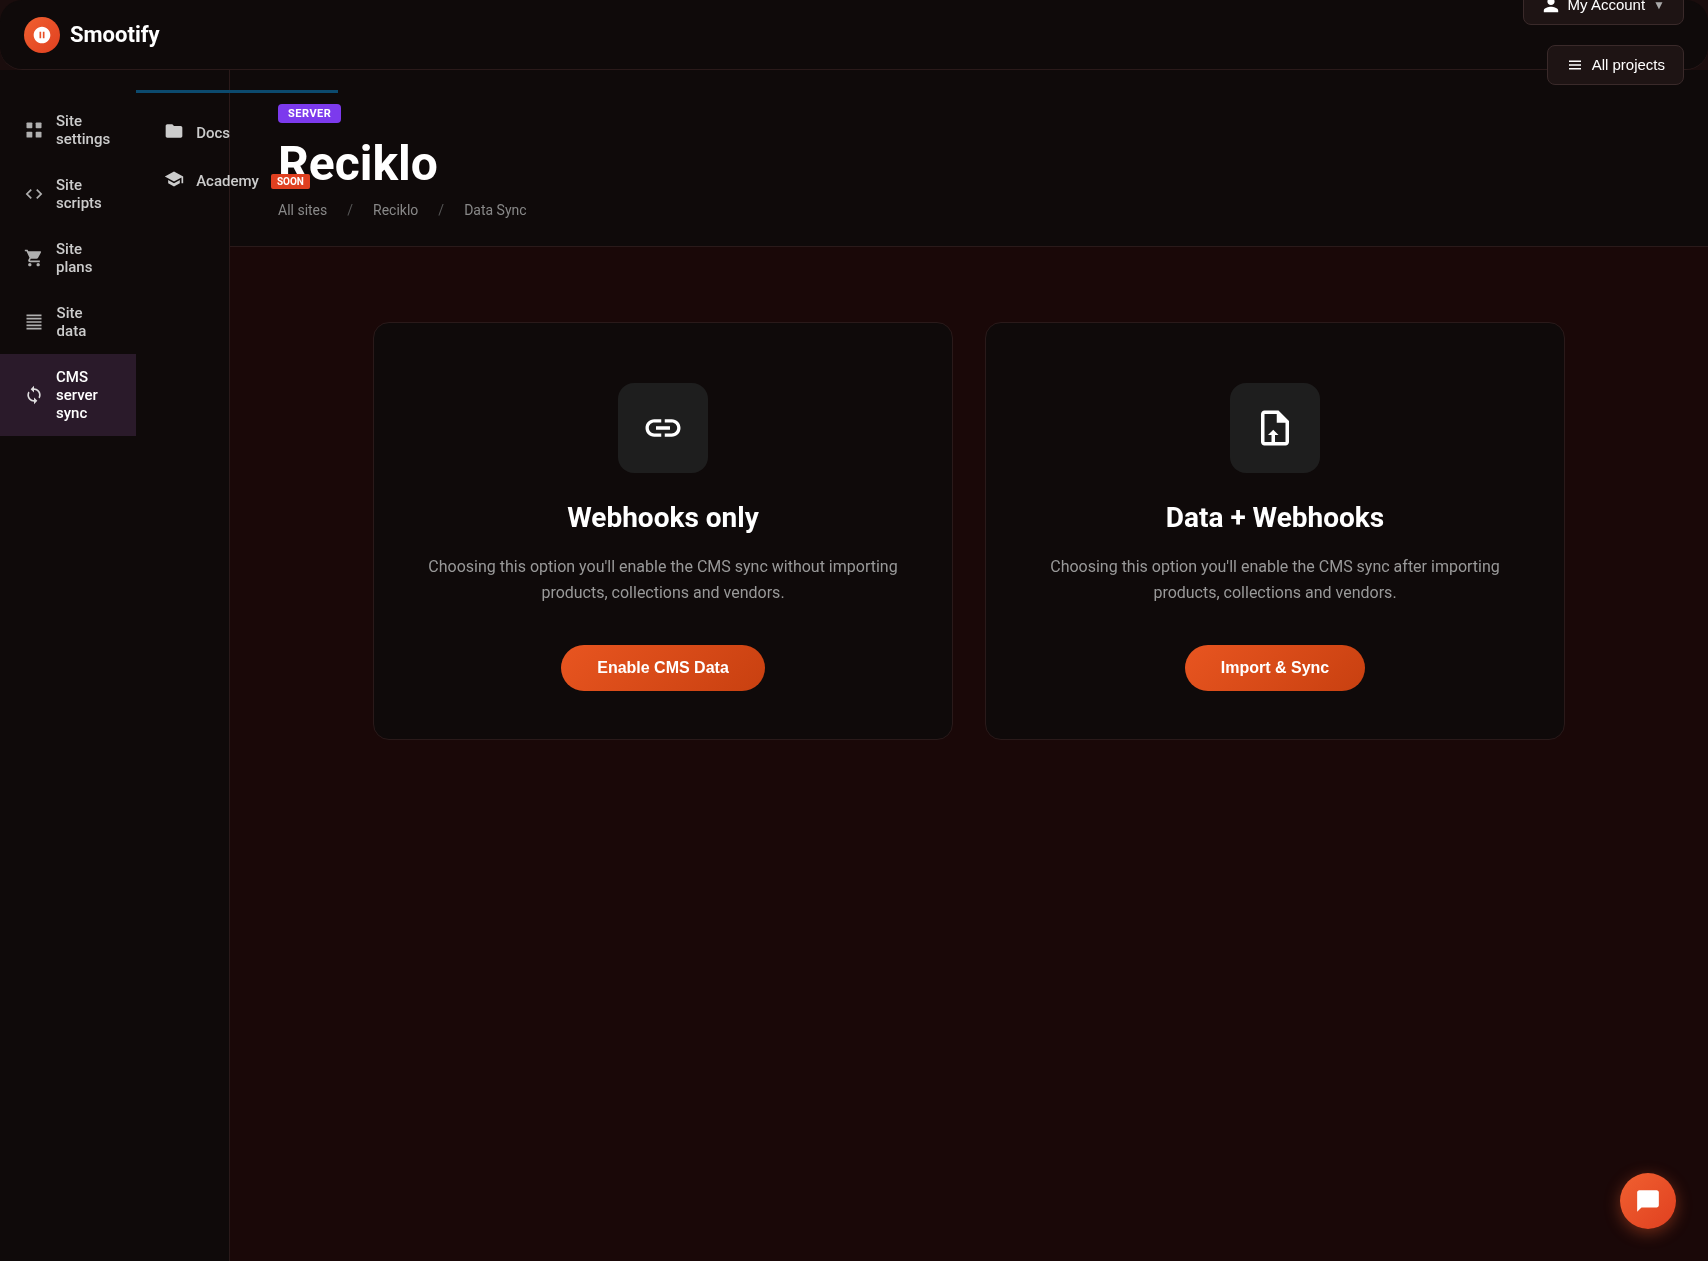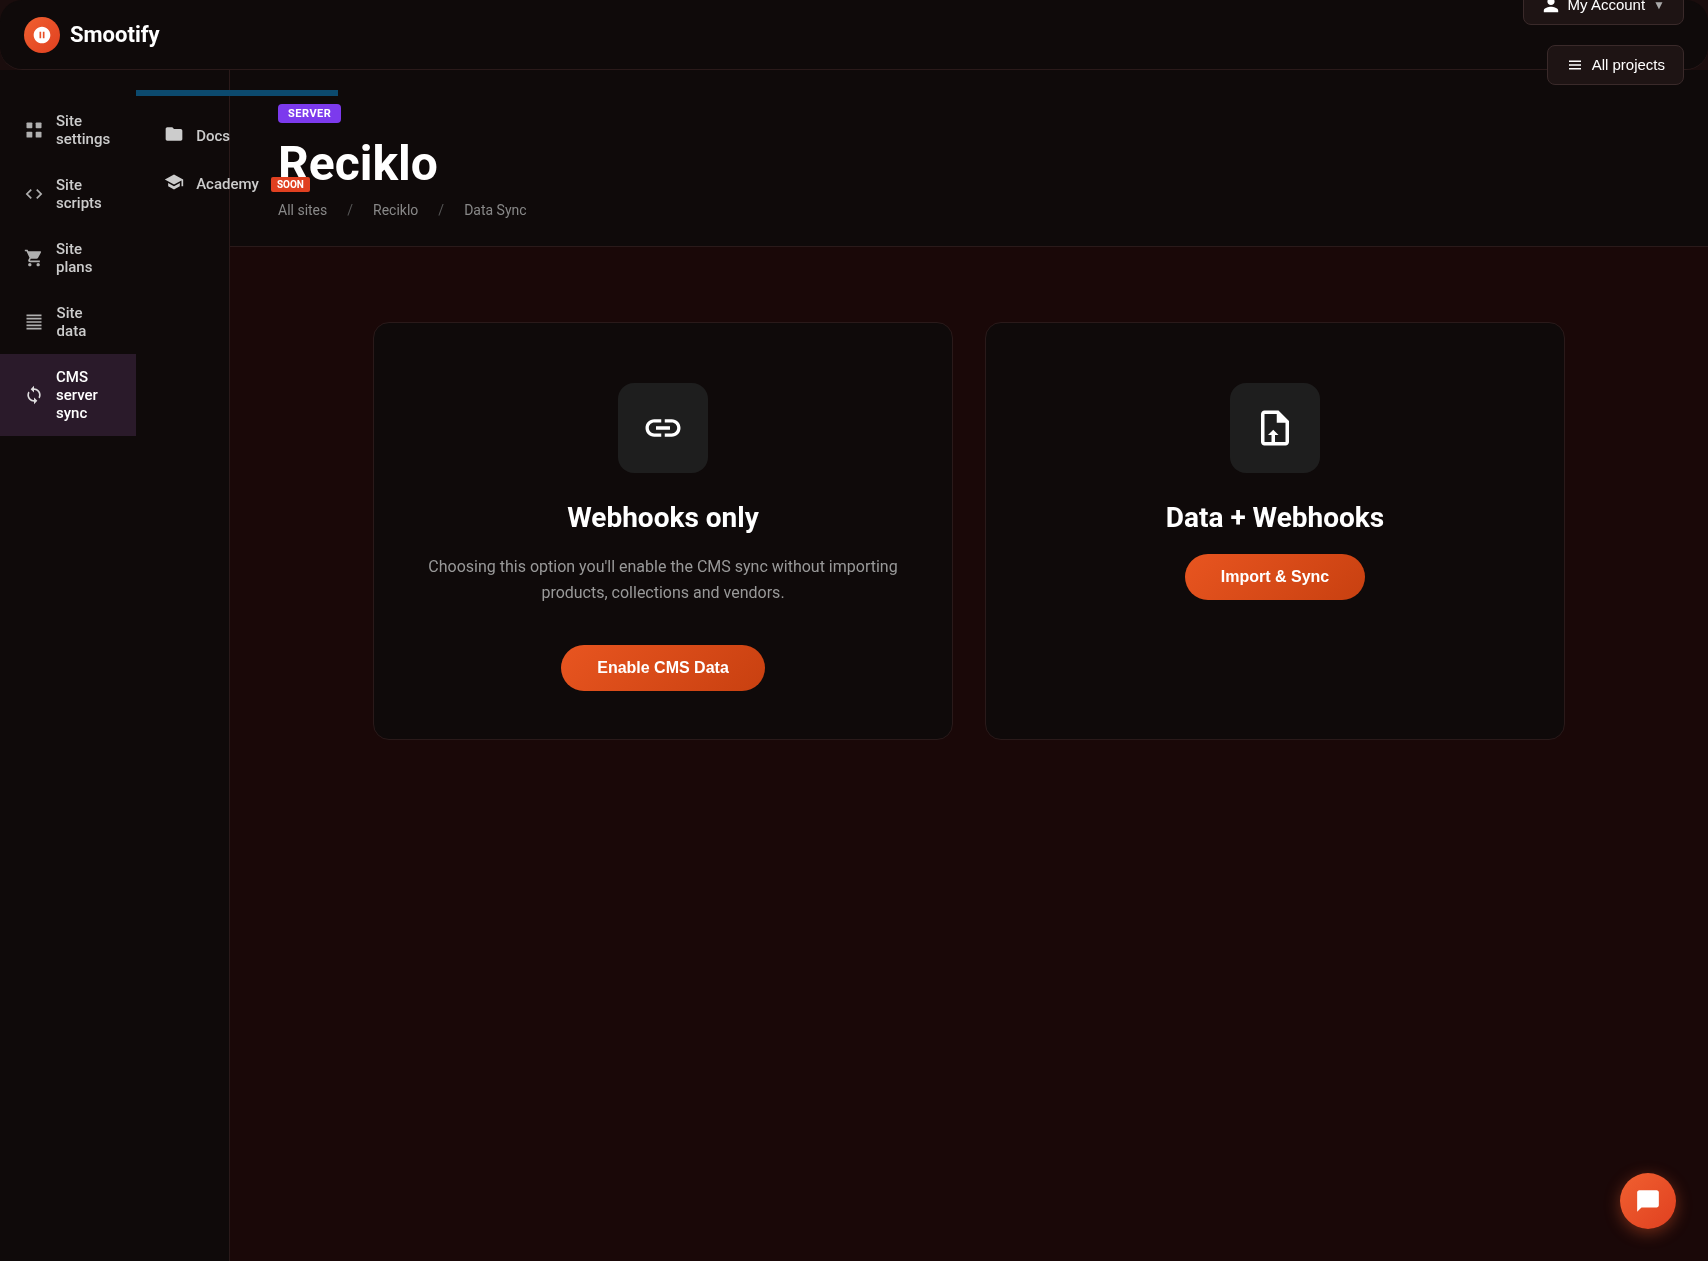--- a/index.html
+++ b/index.html
@@ -130,21 +130,21 @@
       width: 22px;
       height: 22px;
       display: flex;
       align-items: center;
       justify-content: center;
       opacity: 0.85;
     }
 
     .sidebar-footer {
       padding: 16px 4px;
-      border-top: 6px solid #0c4a6e;
+      border-top: 3px solid #0c4a6e;
     }
 
     .sidebar-footer-item {
       display: flex;
       align-items: center;
       gap: 12px;
       padding: 12px 24px;
       cursor: pointer;
       color: #ccc;
       font-size: 15px;
@@ -434,20 +434,21 @@
           <button class="card-btn">Enable CMS Data</button>
         </div>
 
         <div class="option-card">
           <div class="card-icon-wrapper">
             <svg width="42" height="42" viewBox="0 0 24 24" fill="white">
               <path d="M14 2H6c-1.1 0-1.99.9-1.99 2L4 20c0 1.1.89 2 1.99 2H18c1.1 0 2-.9 2-2V8l-6-6zm4 18H6V4h7v5h5v11zm-7-7l-3 3h2v4h2v-4h2l-3-3z"></path>
             </svg>
           </div>
           <h2 class="card-title">Data + Webhooks</h2>
+          <p class="card-desc">Choosing this option you'll enable the CMS sync after importing products, collections and vendors.</p>
           <button class="card-btn">Import &amp; Sync</button>
         </div>
 
       </div>
     </div>
 
   </main>
 </div>
 
 <div class="chat-btn">

